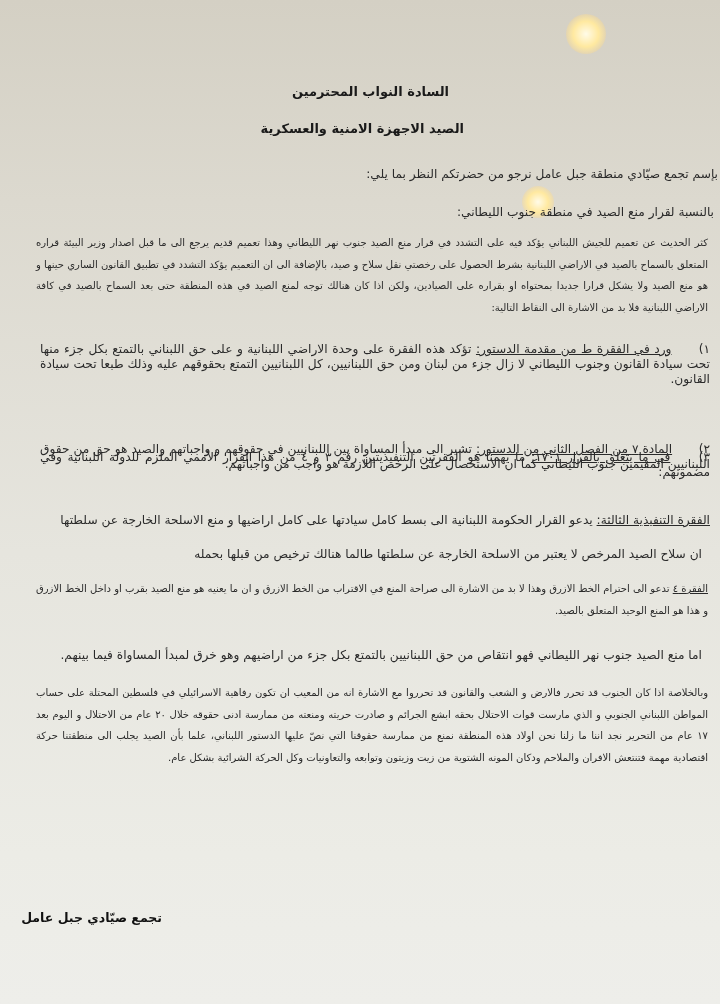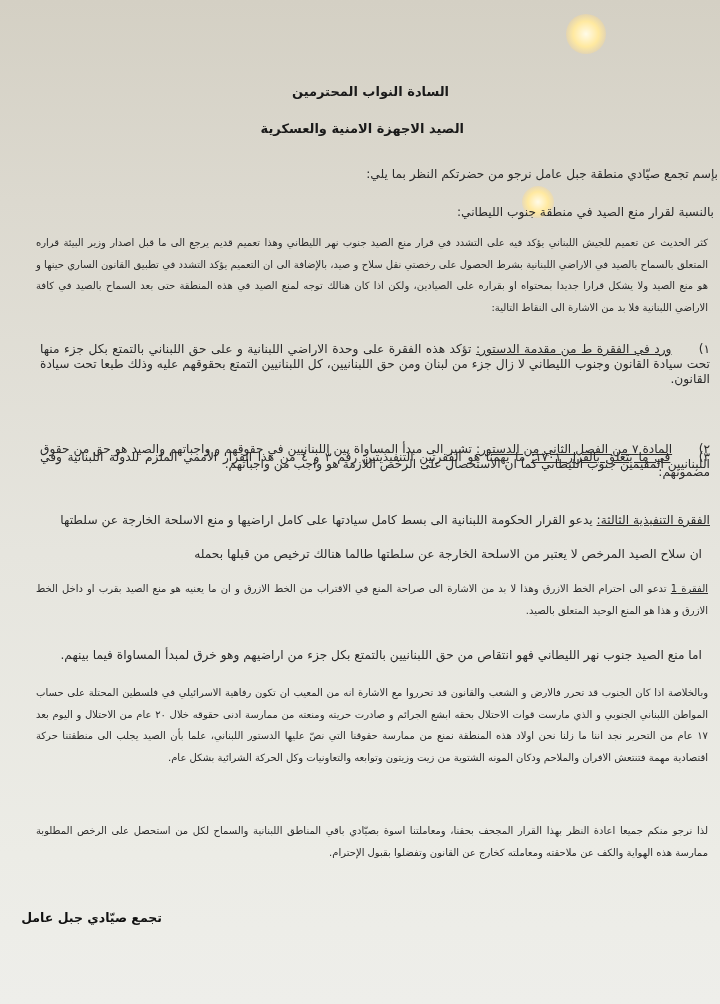--- a/index.html
+++ b/index.html
@@ -57,23 +57,22 @@
     <span class="num">٣)</span>
     <span class="u">في ما يتعلق بالقرار ١٧٠١:</span><span> ما يهمنا هو الفقرتين التنفيذيتين رقم ٣ و ٤ من هذا القرار الأممي الملزم للدولة اللبنانية وفي مضمونهم:</span>
   </div>
 
   <div class="line" style="top:544px; right:30px;">ان سلاح الصيد المرخص لا يعتبر من الاسلحة الخارجة عن سلطتها طالما هنالك ترخيص من قبلها بحمله</div>
   <div class="line" style="top:510px; right:22px;">
     <span class="u">الفقرة التنفيذية الثالثة:</span><span> يدعو القرار الحكومة اللبنانية الى بسط كامل سيادتها على كامل اراضيها و منع الاسلحة الخارجة عن سلطتها</span>
   </div>
 
   <div class="block" style="top:578px; right:24px; left:24px;">
-    <span class="u">الفقرة 1</span><span> تدعو الى احترام الخط الازرق وهذا لا بد من الاشارة الى صراحة المنع في الاقتراب من الخط الازرق و ان ما يعنيه هو منع الصيد بقرب او داخل الخط الازرق و هذا هو المنع الوحيد المتعلق بالصيد.</span>
+    <span class="u">الفقرة ٤</span><span> تدعو الى احترام الخط الازرق وهذا لا بد من الاشارة الى صراحة المنع في الاقتراب من الخط الازرق و ان ما يعنيه هو منع الصيد بقرب او داخل الخط الازرق و هذا هو المنع الوحيد المتعلق بالصيد.</span>
   </div>
 
   <div class="line" style="top:645px; right:30px;margin-left:40px;">اما منع الصيد جنوب نهر الليطاني فهو انتقاص من حق اللبنانيين بالتمتع بكل جزء من اراضيهم وهو خرق لمبدأ المساواة فيما بينهم.</div>
 
   <div class="block" style="top:682px; right:24px; left:24px;">وبالخلاصة اذا كان الجنوب قد تحرر فالارض و الشعب والقانون قد تحرروا مع الاشارة انه من المعيب ان تكون رفاهية الاسرائيلي في فلسطين المحتلة على حساب المواطن اللبناني الجنوبي و الذي مارست قوات الاحتلال بحقه ابشع الجرائم و صادرت حريته ومنعته من ممارسة ادنى حقوقه خلال ٢٠ عام من الاحتلال و اليوم بعد ١٧ عام من التحرير نجد اننا ما زلنا نحن اولاد هذه المنطقة نمنع من ممارسة حقوقنا التي نصّ عليها الدستور اللبناني، علما بأن الصيد يجلب الى منطقتنا حركة اقتصادية مهمة فتنتعش الافران والملاحم ودكان المونه الشتوية من زيت وزيتون وتوابعه والتعاونيات وكل الحركة الشرائية بشكل عام.</div>
 
-  <div class="block" style="top:820px; right:24px; left:24px;">لذا نرجو منكم جميعا اعادة النظر بهذا القرار المجحف بحقنا، ومعاملتنا اسوة بصيّادي باقي المناطق اللبنانية والسماح لكل من استحصل على الرخص المطلوبة ممارسة هذه الهواية والكف عن ملاحقته ومعاملته كخارج عن القانون وتفضلوا بقبول الإحترام.</div>
 
   <div class="sig">تجمع صيّادي جبل عامل</div>
 </div>
 
 </body></html>

